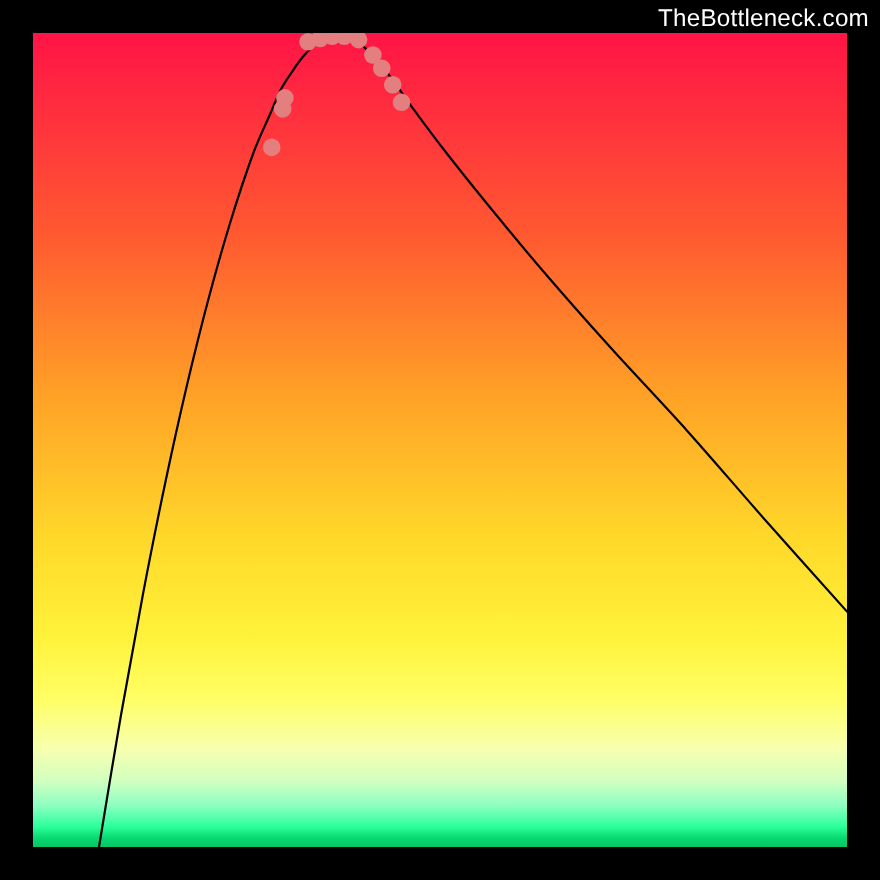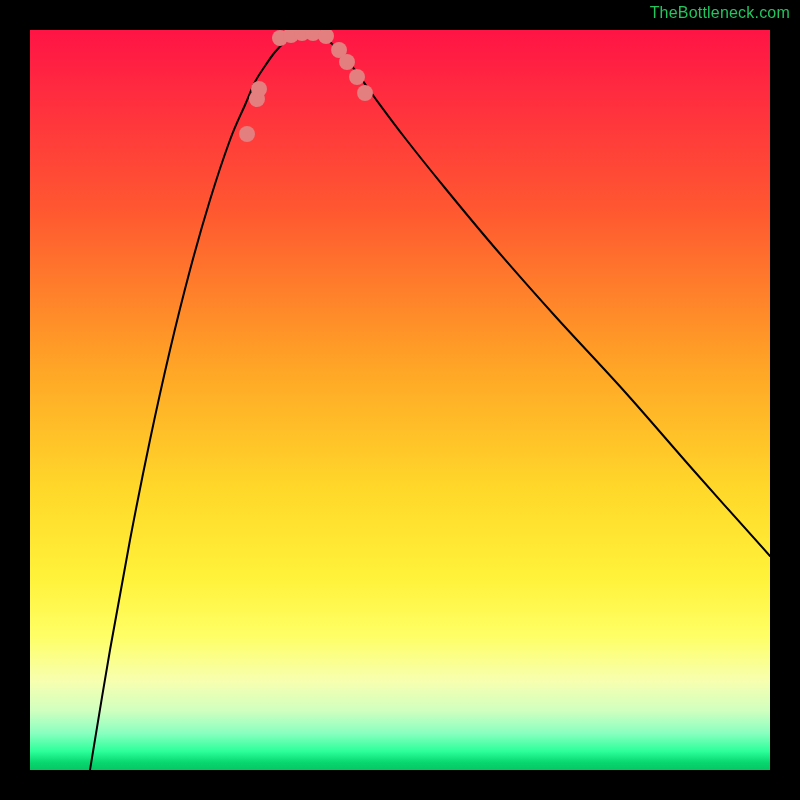--- a/index.html
+++ b/index.html
@@ -49,22 +49,22 @@
     left: 0;
     top: 0;
     width: 740px;
     height: 740px;
     pointer-events: none;
   }
   .watermark {
     position: absolute;
     top: 4px;
     right: 10px;
-    color: #22c55e;
-    font-size: 16px;
+    color: #ffffff;
+    font-size: 22px;
     font-weight: 400;
     letter-spacing: 0.2px;
     user-select: none;
   }
 </style>
 </head>
 <body>
 
 <div class="frame">
 

